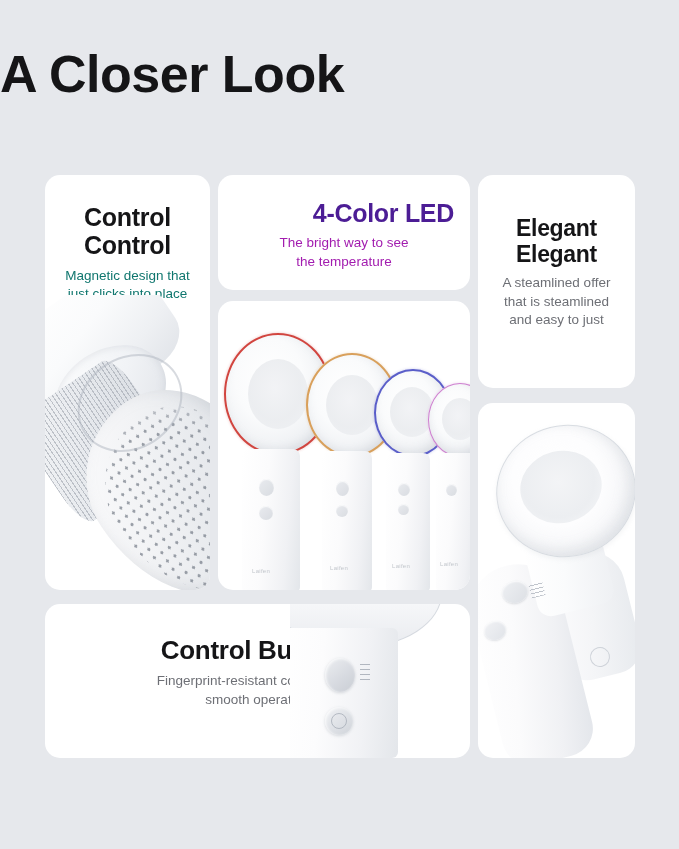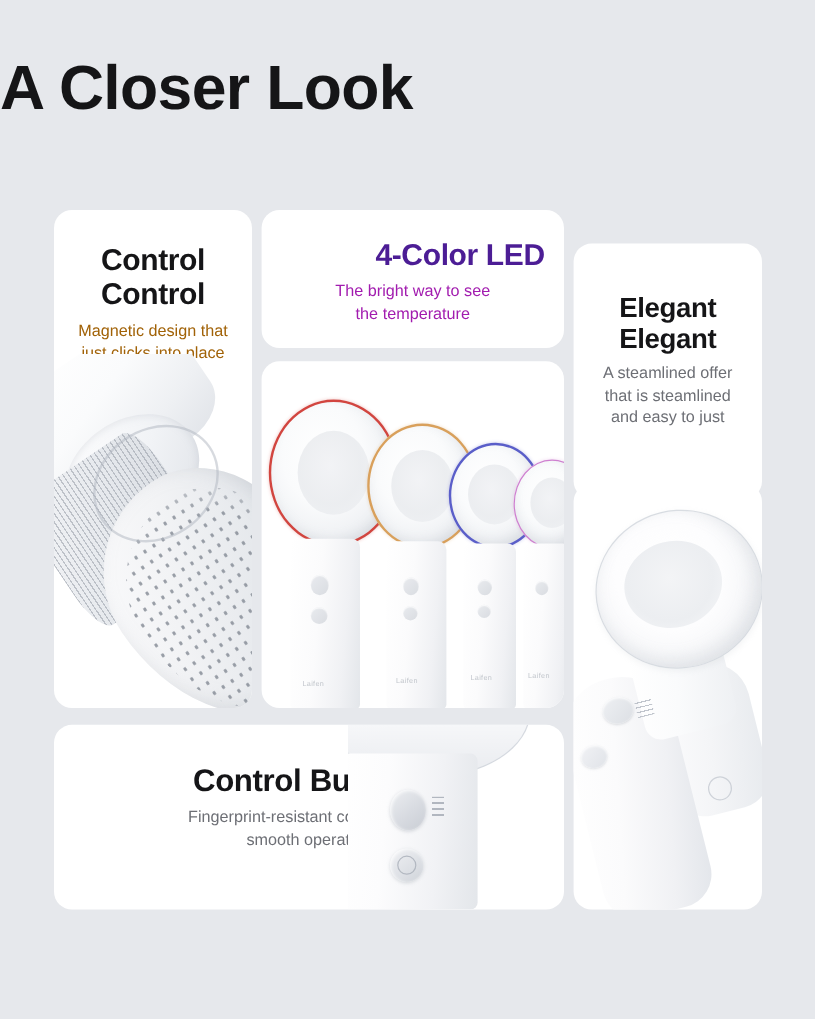--- a/index.html
+++ b/index.html
@@ -251,21 +251,21 @@
 <div class="page" style="background: rgb(230, 232, 236);">
 
   <div class="title" style="color: rgb(21, 21, 23);">A Closer Look</div>
 
   <div class="card" id="card-magnetic" style="background: rgb(255, 255, 255);">
     <div class="card-text">
       <div class="c-head" style="color: rgb(21, 21, 23);">
         <span>Control</span><br>
         <span>Control</span>
       </div>
-      <div class="c-sub" style="color: #a16207;">
+      <div class="c-sub" style="color: #0f766e;">
         <span>Magnetic design that</span><br>
         <span>just clicks into place</span>
       </div>
     </div>
     <div id="magnetic-photo">
       <div class="mf-tube"></div>
       <div class="mf-tube-edge"></div>
       <div class="mf-mesh-band"></div>
       <div class="mf-cap"></div>
       <div class="mf-perf"></div>
@@ -321,21 +321,21 @@
         <div class="led-inner" style="left:224px; top:97px; width:36px; height:42px;"></div>
         <div class="led-ring" style="left: 210px; top: 82px; width: 64px; height: 74px; border-width: 1.8px; border-color: rgb(207, 127, 208); box-shadow: rgba(207, 127, 208, 0.333) 0px 0px 3px;"></div>
         <div class="led-handle" style="left:218px; top:152px; width:40px; height:138px;"></div>
         <div class="led-btn" style="left:228px; top:183px; width:11px; height:12px;"></div>
         <div class="led-brand" style="left:222px; top:260px;">Laifen</div>
       </div>
 
     </div>
   </div>
 
-  <div class="card" id="card-elegant-text" style="background: rgb(255, 255, 255); margin-top: 28px;">
+  <div class="card" id="card-elegant-text" style="background: rgb(255, 255, 255);">
     <div class="card-text">
       <div class="c-head sm" style="color: rgb(21, 21, 23);">
         <span>Elegant</span><br>
         <span>Elegant</span>
       </div>
       <div class="c-sub" style="color: rgb(109, 111, 117);">
         <span>A steamlined offer</span><br>
         <span>that is steamlined</span><br>
         <span>and easy to just</span>
       </div>

